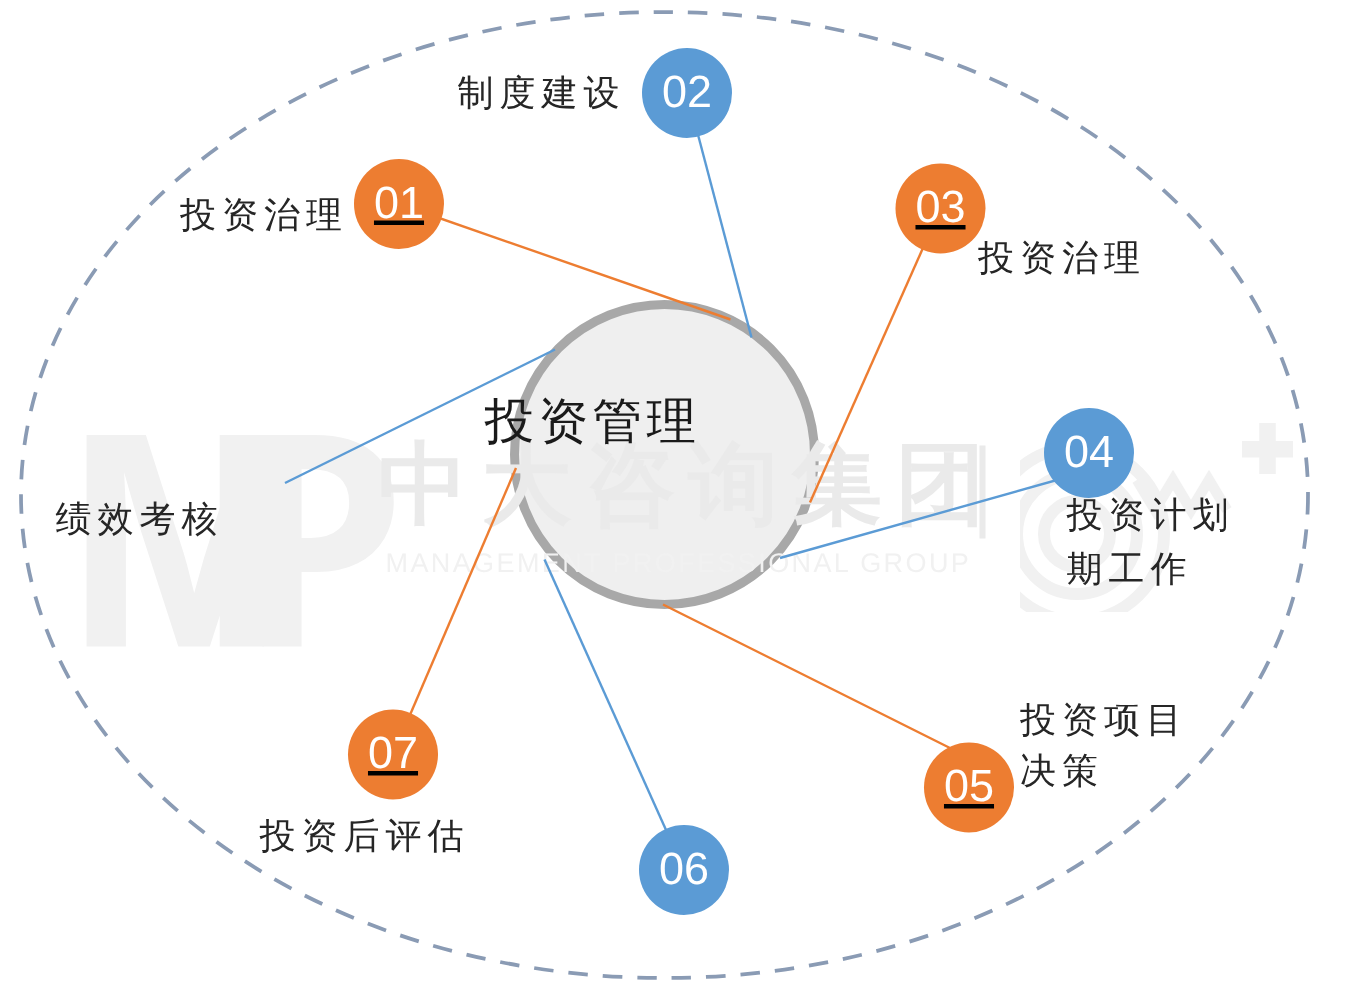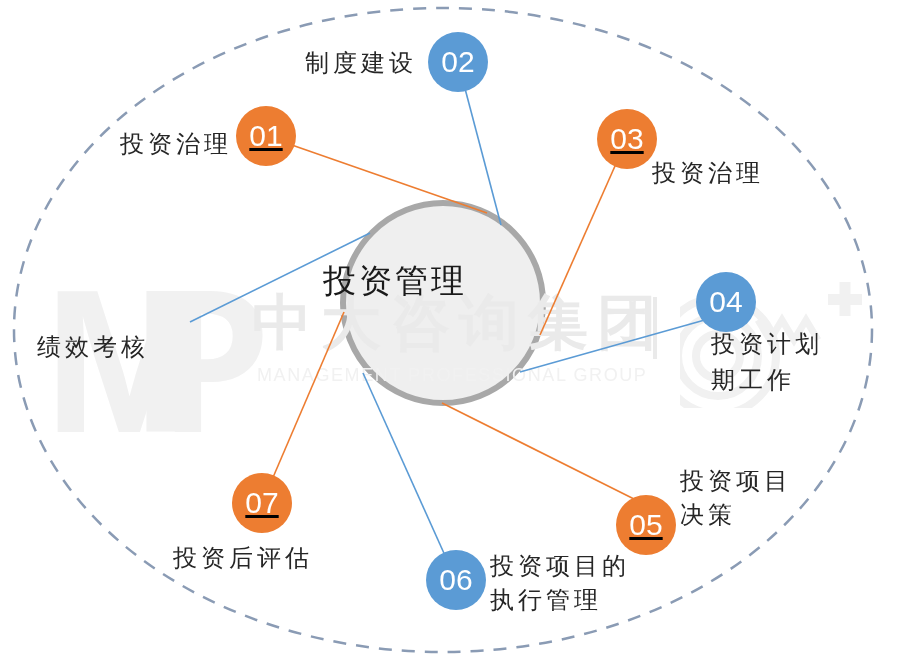--- a/index.html
+++ b/index.html
@@ -135,24 +135,20 @@
     <div>投资治理</div>
   </div>
   <div class="label" style="left:711px;top:326px;line-height:36px">
     <div>投资计划</div>
     <div>期工作</div>
   </div>
   <div class="label" style="left:680px;top:464px">
     <div>投资项目</div>
     <div>决策</div>
   </div>
-  <div class="label" style="left:490px;top:549px">
-    <div>投资项目的</div>
-    <div>执行管理</div>
-  </div>
   <div class="label" style="left:37px;top:330px">
     <div>绩效考核</div>
   </div>
   <div class="label" style="left:173px;top:541px">
     <div>投资后评估</div>
   </div>
 
 </div>
 
 </body></html>

